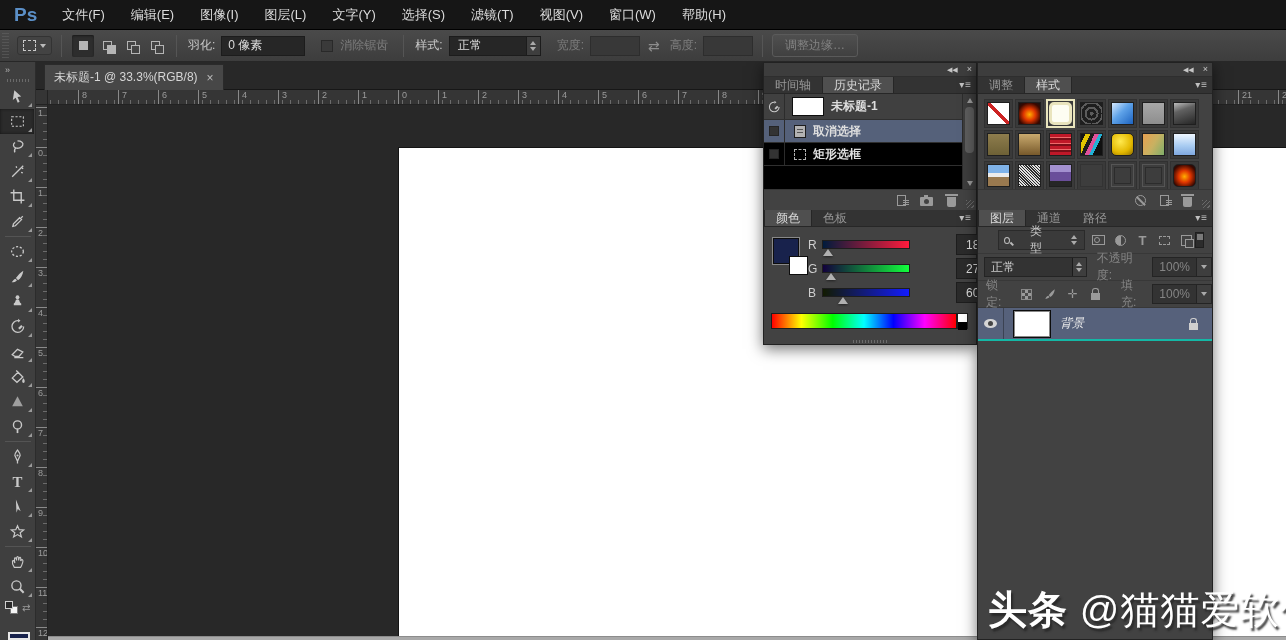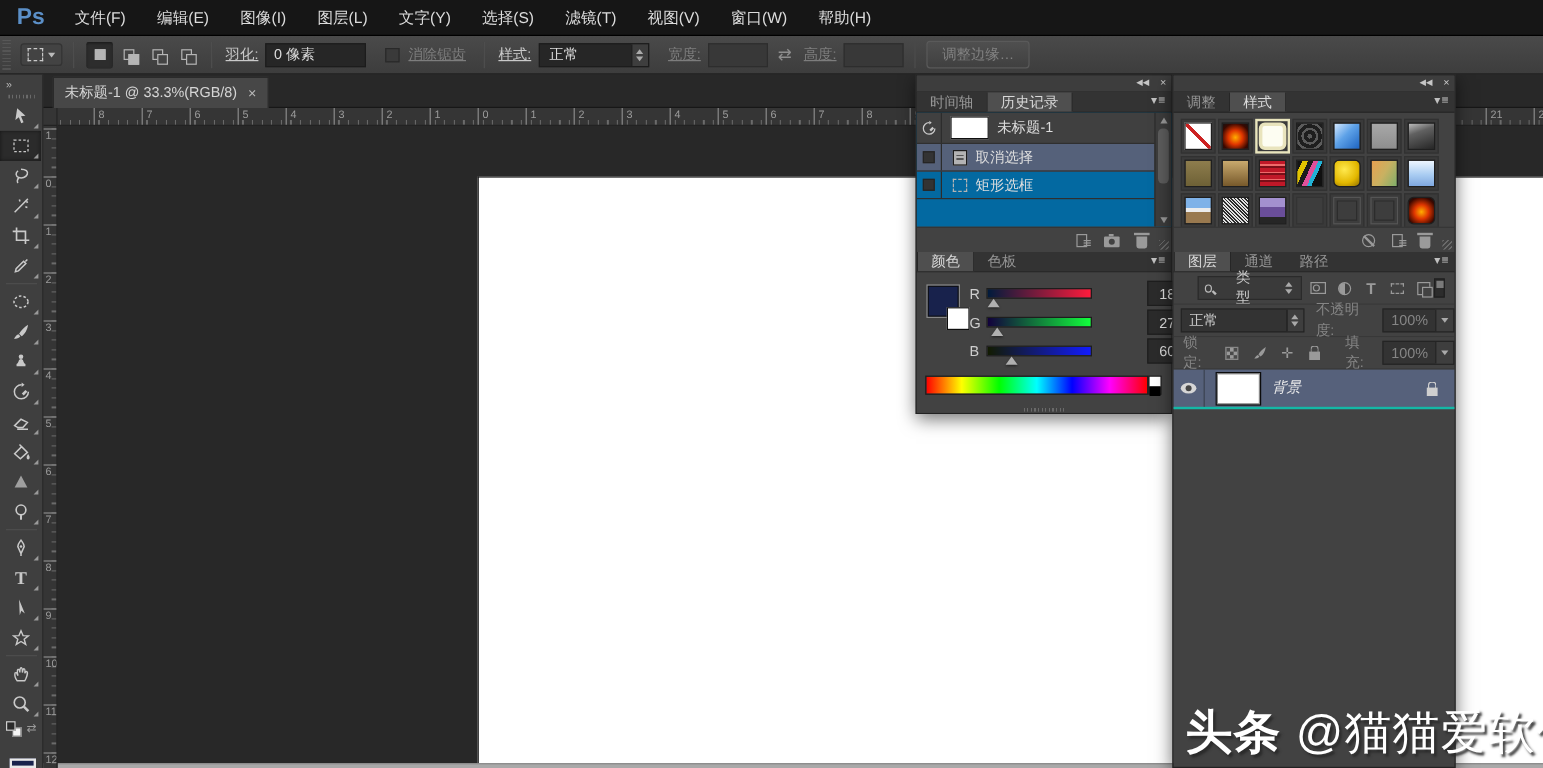--- a/index.html
+++ b/index.html
@@ -23,21 +23,21 @@
   .tool-preset { display:flex; align-items:center; gap:4px; margin-left:8px; padding:3px 5px;
                  border:1px solid #333; border-radius:3px; background:#434343; }
   .dash-box { width:13px; height:11px; border:1px dashed #c9c9c9; }
   .caret { width:0; height:0; border-left:3.5px solid transparent; border-right:3.5px solid transparent; border-top:4px solid #bbb; }
   .mode-btn { width:22px; height:22px; display:flex; align-items:center; justify-content:center; border-radius:2px; margin:0 1px; }
   .mode-btn.pressed { background:#2d2d2d; box-shadow:inset 0 1px 2px #1a1a1a; }
   .sq { width:9px; height:9px; border:1px solid #b5b5b5; position:relative; }
   .sq.fill { background:#b5b5b5; }
   .sq .sq2 { position:absolute; left:3px; top:3px; width:9px; height:9px; border:1px solid #b5b5b5; background:#434343; }
   .sq .sq2.fill { background:#b5b5b5; }
-  .ob-label { color:#c9c9c9; margin:0 6px 0 2px;text-decoration:underline; }
+  .ob-label { color:#c9c9c9; margin:0 6px 0 2px; }
   .ob-label.dis { color:#7d7d7d; }
   .ob-input { height:20px; background:#262626; border:1px solid #1c1c1c; color:#dcdcdc; font-size:12px;
               padding:0 6px; display:flex; align-items:center; }
   .ob-input.dis { background:#383838; border-color:#2d2d2d; }
   .checkbox { width:12px; height:12px; background:#3a3a3a; border:1px solid #292929; margin-right:5px; }
   .combo { height:20px; background:#262626; border:1px solid #1c1c1c; display:flex; align-items:center; }
   .combo .val { padding:0 8px; color:#dcdcdc; flex:1; }
   .stepper { width:14px; height:100%; background:#3e3e3e; border-left:1px solid #1c1c1c;
              display:flex; flex-direction:column; align-items:center; justify-content:center; gap:2px; }
   .tri-up { width:0; height:0; border-left:3px solid transparent; border-right:3px solid transparent; border-bottom:4px solid #aaa; }
@@ -91,21 +91,21 @@
   .ptab.active { background:#4f4f4f; color:#d9d9d9; border-left:1px solid #262626; border-right:1px solid #262626; }
   .pmenu { position:absolute; right:4px; top:2px; color:#c0c0c0; font-size:10px; letter-spacing:1px; }
   .p-bottombar { height:21px; background:#424242; border-top:1px solid #363636; display:flex; align-items:center; justify-content:flex-end; gap:14px; padding-right:20px; position:relative; }
   .grip-corner { position:absolute; right:2px; bottom:2px; width:8px; height:8px;
                  background:repeating-linear-gradient(135deg,#6a6a6a 0 1px, transparent 1px 3px); }
   .grip-center { position:absolute; left:50%; bottom:1px; transform:translateX(-50%); width:34px; height:3px;
                  background:repeating-linear-gradient(90deg,#6a6a6a 0 1px, transparent 1px 3px); }
 
   
   #panel-group-1 { left:763px; top:62px; width:214px; height:283px; }
-  #history-list { position:relative; height:95px; background:#0369a1; overflow:hidden; }
+  #history-list { position:relative; height:95px; background:#000000; overflow:hidden;font-weight:bold; }
   .h-row { height:23px; display:flex; align-items:center; border-bottom:1px solid #2f2f2f; position:relative; }
   .h-row .gutter { width:21px; align-self:stretch; border-right:1px solid #2c2c2c; display:flex; align-items:center; justify-content:center; }
   .h-row .srcbox { width:10px; height:10px; background:#333; border:1px solid #252525; }
   .h-row.snapshot { height:26px; background:#404040; }
   .h-row.selected { background:#55617a; }
   .h-row .thumb { width:32px; height:19px; background:#fff; border:1px solid #0f0f0f; margin:0 7px; }
   .h-row .hlabel { color:#dedede; font-size:12px; }
   .doc-icon { width:12px; height:13px; background:#b3b3b3; border:1px solid #1e1e1e; margin:0 7px 0 9px; position:relative; }
   .doc-icon:before { content:""; position:absolute; left:2px; top:3px; width:6px; height:6px;
                      background:repeating-linear-gradient(#555 0 1px, transparent 1px 3px); }

